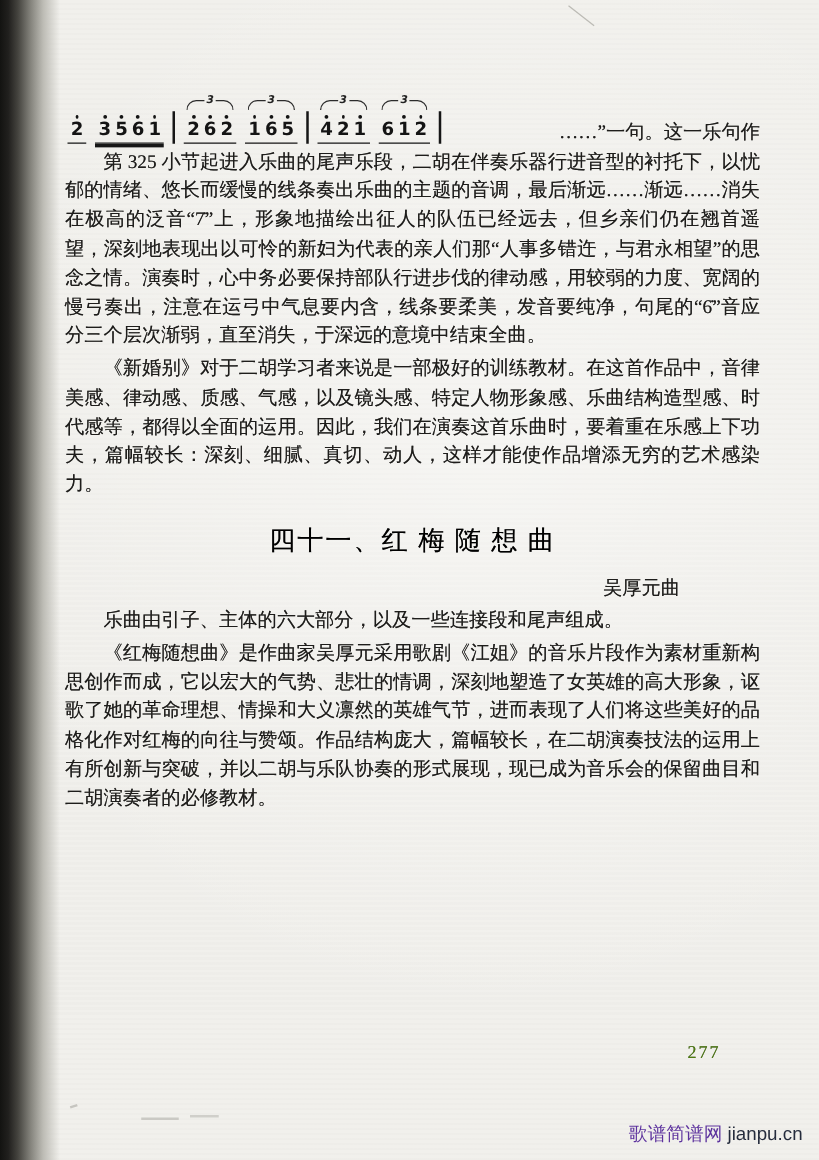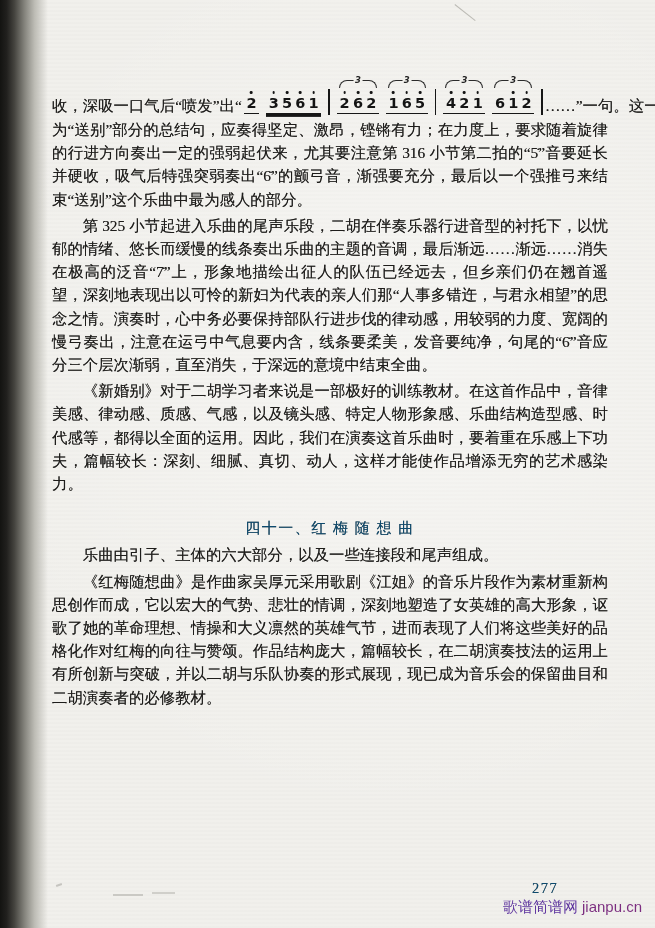--- a/index.html
+++ b/index.html
@@ -53,56 +53,54 @@
   .trip i{
     position:absolute;top:-5px;left:50%;transform:translateX(-50%);
     font-size:8.5px;font-weight:bold;font-style:italic;line-height:1;
     background:#f1f0ec;padding:0 1.5px;color:#222;
   }
   .nbar{width:1.8px;height:26px;background:#161616;}
 
   
   .sec-title{
     margin:22px 0 0 0;text-align:center;font-weight:normal;
-    font-size:15px;letter-spacing:1.5px;color:#0c4a6e;
+    font-size:21px;letter-spacing:1.5px;color:#000000;
   }
   .composer{margin-top:14px;text-align:right;padding-right:64px;}
 
   .pagenum{
-    position:absolute;left:532px;top:834px;
-    font-size:14.5px;letter-spacing:1.5px;color:#0c4a6e;
+    position:absolute;left:550px;top:834px;
+    font-size:14.5px;letter-spacing:1.5px;color:#4d7c0f;
     text-shadow:0 0 .35px rgba(20,20,20,.6);
     font-family:"Liberation Serif","DejaVu Serif",serif;
-    margin-top:46px;
   }
   .watermark{
     position:absolute;left:503px;top:898px;white-space:nowrap;
     font-size:15px;font-family:"Liberation Sans","DejaVu Sans",sans-serif;
     opacity:.9;
   }
   .wm-gray{color:#4c1d95;}
-  .wm-red{color:#701a75;margin-left:4px;text-align:center;}
+  .wm-red{color:#0f172a;margin-left:4px;text-align:center;}
 
   
   .artifact{position:absolute;pointer-events:none;}
   .art-diag{left:452px;top:12px;width:26px;height:1.2px;background:#bcbbb5;transform:rotate(38deg);}
   .art-dot{left:56px;top:884px;width:6px;height:2px;background:#c6c5c0;transform:rotate(-18deg);}
   .art-dash1{left:113px;top:894px;width:30px;height:1.6px;background:#cac9c4;}
   .art-dash2{left:152px;top:892px;width:23px;height:1.6px;background:#d0cfca;}
 </style>
 </head>
 <body>
 
 <div class="scan">
   <div class="paper-tone"></div>
   <div class="edge-shadow"></div>
 
   <div class="content">
     <div class="first-line">
-      <span class="txt">收，深吸一口气后“喷发”出“</span>
       <span id="notation" class="notation">
           <span class="ngroup"><span class="nrow">
               <span class="note d">2</span>
             </span></span>
           <span class="ngroup u2"><span class="nrow">
               <span class="note d">3</span>
               <span class="note d">5</span>
               <span class="note d">6</span>
               <span class="note d">1</span>
             </span></span>
@@ -133,25 +131,25 @@
               <i>3</i>
             </span><span class="nrow">
               <span class="note">6</span>
               <span class="note d">1</span>
               <span class="note d">2</span>
             </span></span>
           <span class="nbar"></span>
         </span>
       <span class="txt">……”一句。这一乐句作</span>
     </div>
-    <p class="noindent">为“送别”部分的总结句，应奏得坚定、激昂，铿锵有力；在力度上，要求随着旋律的行进方向奏出一定的强弱起伏来，尤其要注意第 316 小节第二拍的“5̇”音要延长并硬收，吸气后特强突弱奏出“6̇”的颤弓音，渐强要充分，最后以一个强推弓来结束“送别”这个乐曲中最为感人的部分。</p>
     <p>第 325 小节起进入乐曲的尾声乐段，二胡在伴奏乐器行进音型的衬托下，以忧郁的情绪、悠长而缓慢的线条奏出乐曲的主题的音调，最后渐远……渐远……消失在极高的泛音“7̇”上，形象地描绘出征人的队伍已经远去，但乡亲们仍在翘首遥望，深刻地表现出以可怜的新妇为代表的亲人们那“人事多错迕，与君永相望”的思念之情。演奏时，心中务必要保持部队行进步伐的律动感，用较弱的力度、宽阔的慢弓奏出，注意在运弓中气息要内含，线条要柔美，发音要纯净，句尾的“6̇”音应分三个层次渐弱，直至消失，于深远的意境中结束全曲。</p>
     <p>《新婚别》对于二胡学习者来说是一部极好的训练教材。在这首作品中，音律美感、律动感、质感、气感，以及镜头感、特定人物形象感、乐曲结构造型感、时代感等，都得以全面的运用。因此，我们在演奏这首乐曲时，要着重在乐感上下功夫，篇幅较长：深刻、细腻、真切、动人，这样才能使作品增添无穷的艺术感染力。</p>
 
     <h2 class="sec-title">四十一、红 梅 随 想 曲</h2>
+    <div class="composer">吴厚元曲</div>
 
     <p>乐曲由引子、主体的六大部分，以及一些连接段和尾声组成。</p>
     <p>《红梅随想曲》是作曲家吴厚元采用歌剧《江姐》的音乐片段作为素材重新构思创作而成，它以宏大的气势、悲壮的情调，深刻地塑造了女英雄的高大形象，讴歌了她的革命理想、情操和大义凛然的英雄气节，进而表现了人们将这些美好的品格化作对红梅的向往与赞颂。作品结构庞大，篇幅较长，在二胡演奏技法的运用上有所创新与突破，并以二胡与乐队协奏的形式展现，现已成为音乐会的保留曲目和二胡演奏者的必修教材。</p>
   </div>
 
   <div class="pagenum">277</div>
 
   <div class="watermark">
     <span class="wm-gray">歌谱简谱网</span><span class="wm-red">jianpu.cn</span>
   </div>

